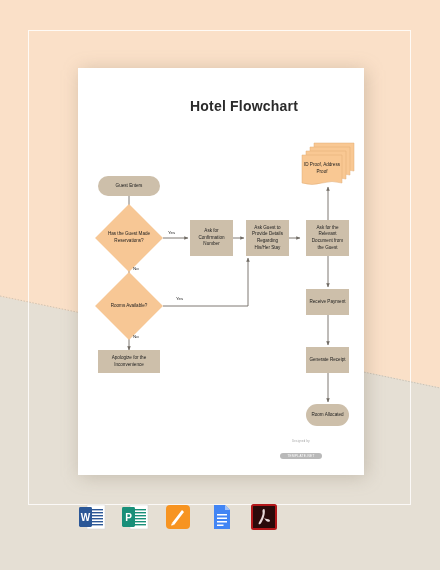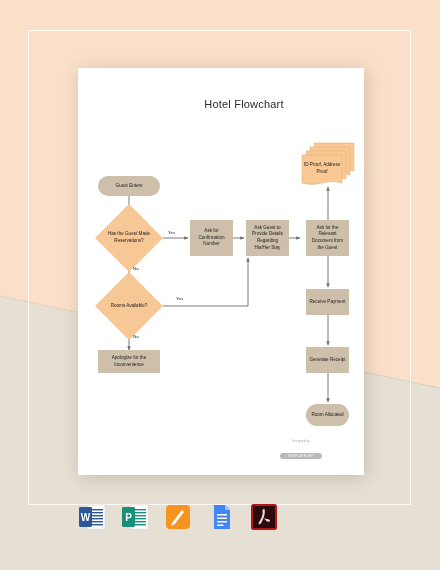--- a/index.html
+++ b/index.html
@@ -36,21 +36,21 @@
     filter:blur(9px);
     border-radius:2px;
   }
   .paper{
     position:absolute;left:78px;top:68px;width:286px;height:407px;
     background:#FFFFFF;
     overflow:hidden;
   }
   .doc-title{
     position:absolute;left:0;top:30px;width:332px;text-align:center;
-    font-size:11px;font-weight:normal;color:#2b2b2b;letter-spacing:.2px;
+    font-size:14px;font-weight:bold;color:#2b2b2b;letter-spacing:.2px;
   }
 
   
   .flow{position:absolute;left:0;top:0;width:286px;height:407px;}
   .node{
     position:absolute;box-sizing:border-box;
     display:flex;align-items:center;justify-content:center;text-align:center;
     font-size:4.6px;line-height:1.42;color:#1d1d1d;
     padding:2px 3px;
   }

